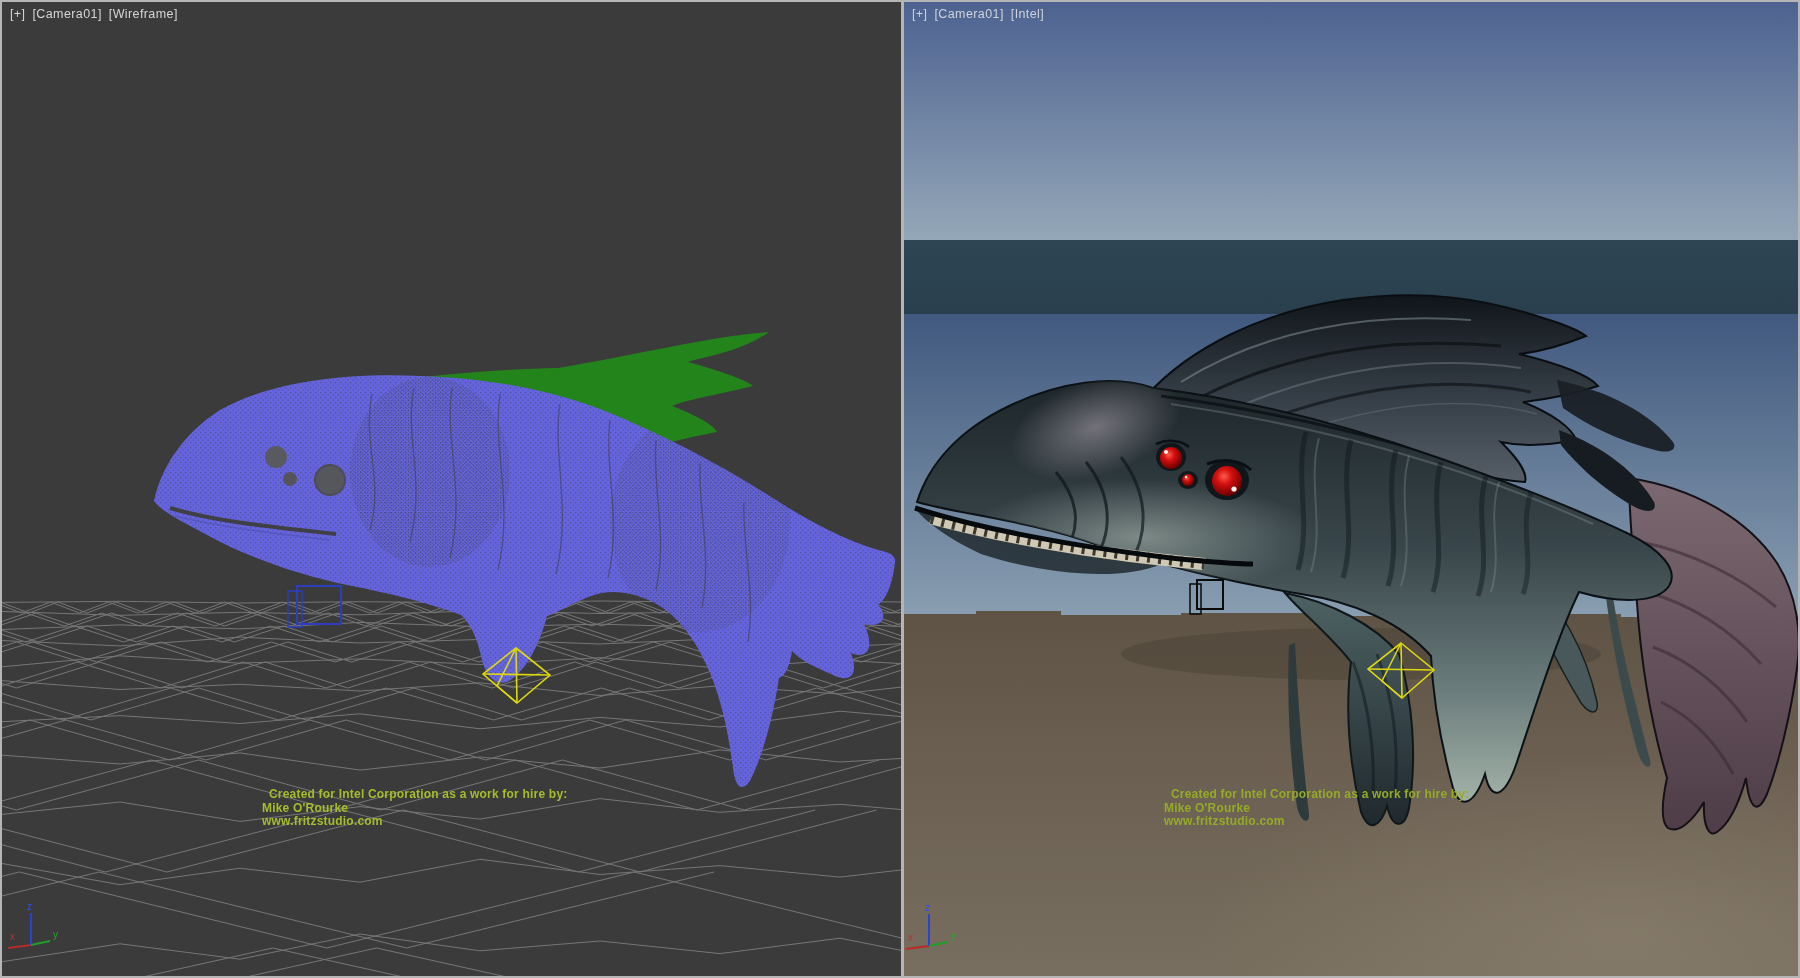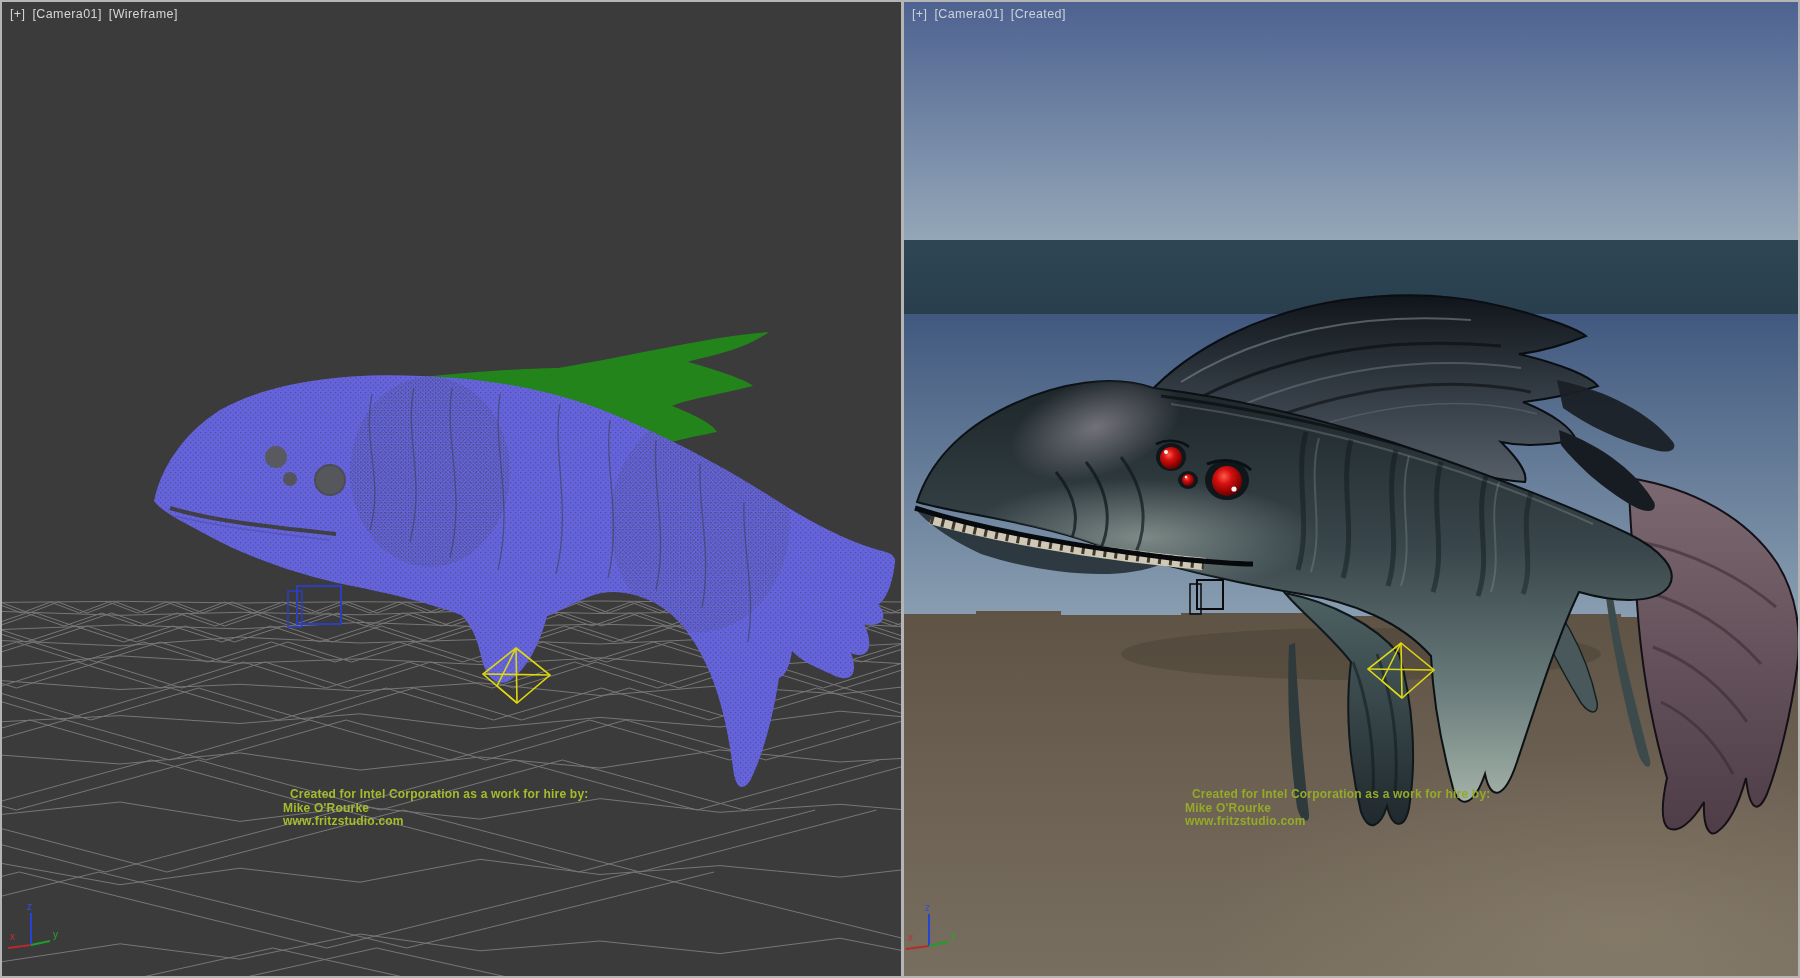--- a/index.html
+++ b/index.html
@@ -5,21 +5,21 @@
   html,body{margin:0;padding:0;background:#222;}
   .stage{position:relative;width:1800px;height:978px;background:#b5b5b5;
          font-family:"Liberation Sans",sans-serif;overflow:hidden;}
   .viewport{position:absolute;top:2px;height:974px;overflow:hidden;}
   #vp-left{left:2px;width:899px;background:#3b3b3b;}
   #vp-right{left:904px;width:894px;background:#42597f;}
   svg.scene{position:absolute;left:0;top:0;width:100%;height:100%;display:block;}
   .vp-label{position:absolute;top:5px;left:8px;z-index:6;display:flex;gap:7px;
             font-size:12.5px;letter-spacing:.4px;color:#d6d6d6;cursor:default;user-select:none;}
   #vp-right .vp-label{color:#ccd3da;}
-  .credits{position:absolute;top:786px;left:281px;z-index:5;font-size:12px;font-weight:bold;
+  .credits{position:absolute;top:786px;left:260px;z-index:5;font-size:12px;font-weight:bold;
            line-height:13.5px;letter-spacing:.2px;white-space:nowrap;}
   #vp-left .credits{color:#a6bc2d;}
   #vp-right .credits{color:#95aa28;}
   .credits .l1{padding-left:7px;}
 </style>
 </head>
 <body>
 
 <div class="stage">
 
@@ -301,21 +301,21 @@
         <line x1="928" y1="944" x2="947" y2="940" stroke="#1f9e2a" stroke-width="2"></line>
         <text x="907" y="939" fill="#c03030">x</text>
         <text x="924" y="909" fill="#3050e0">z</text>
         <text x="950" y="937" fill="#28a828">y</text>
       </g>
     </svg>
 
     <div class="vp-label">
       <span>[+]</span>
       <span>[Camera01]</span>
-      <span>[Created]</span>
+      <span>[Intel]</span>
     </div>
 
     <div class="credits">
       <div class="l1">Created for Intel Corporation as a work for hire by:</div>
       <div>Mike O'Rourke</div>
       <div>www.fritzstudio.com</div>
     </div>
   </div>
 </div>
 

